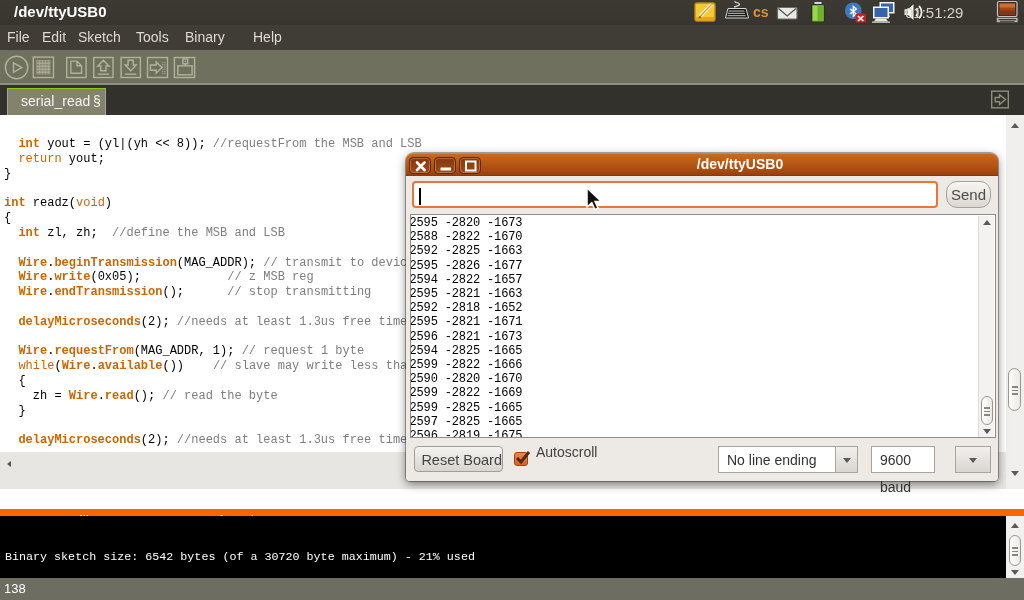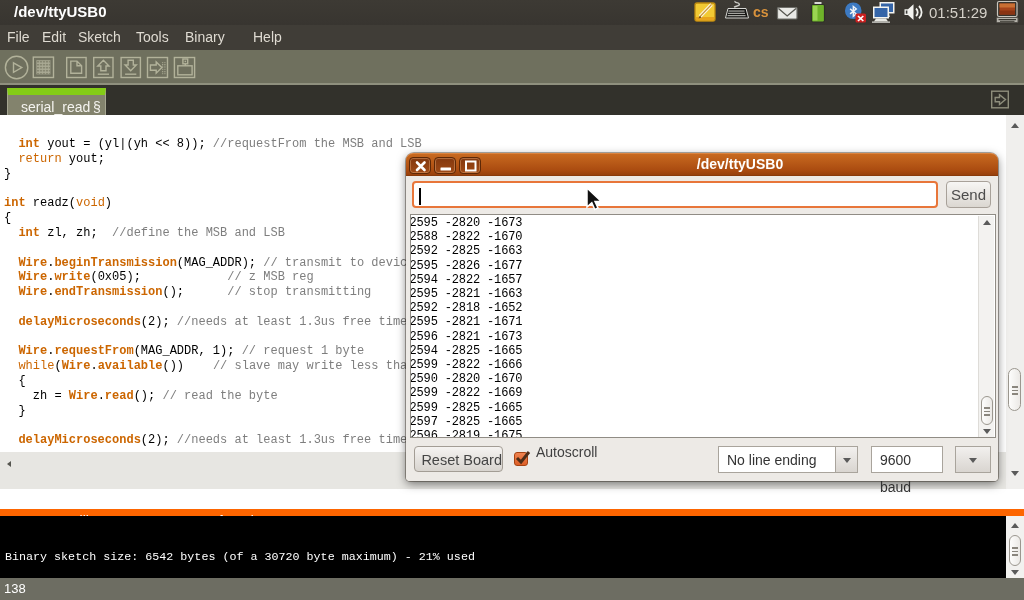--- a/index.html
+++ b/index.html
@@ -9,21 +9,21 @@
 
 #titlebar { left:0; top:0; width:1024px; height:25px; background:linear-gradient(#3d3a34,#383530); }
 #apptitle { left:14px; top:3px; color:#fff; font-weight:bold; font-size:15px; }
 #menubar { left:0; top:25px; width:1024px; height:25px; background:#403d37; }
 .menuitem { position:absolute; top:4px; color:#dfdbd2; font-size:14px; }
 #clock { top:4px; color:#d5d1c9; font-size:15px; }
 
 #toolbar { left:0; top:50px; width:1024px; height:33px; background:#6f705e; }
 #tabsep { left:0; top:83px; width:1024px; height:2px; background:#8f907e; }
 #tabbar { left:0; top:85px; width:1024px; height:30px; background:#32312b; }
-#tab { left:7px; top:3px; width:99px; height:27px; background:#83836d; border-top:7px solid #84cc16; border-left:1px solid #a5a591; border-right:1px solid #a5a591; position:absolute; }
+#tab { left:7px; top:3px; width:99px; height:27px; background:#83836d; border-top:1px solid #84cc16; border-left:1px solid #a5a591; border-right:1px solid #a5a591; position:absolute; }
 #tab span { position:absolute; left:13px; top:4px; color:#f4f3ef; font-size:14px; }
 
 #editor { left:0; top:115px; width:1006px; height:337px; background:#fff; overflow:hidden; }
 #code { position:absolute; left:4px; top:22.2px; font-family:"Liberation Mono", monospace; font-size:12px; line-height:14.8px; color:#000; white-space:pre; }
 #code b { color:#cc6600; }
 #code i { color:#cc6600; font-style:normal; }
 #code s { color:#7e7e7e; text-decoration:none; }
 #hstrip { left:0; top:452px; width:1024px; height:37px; background:#e7e6e2; }
 #rstrip { left:1006px; top:115px; width:18px; height:374px; background:#f0efed; }
 
@@ -34,21 +34,21 @@
 #statusbar { left:0; top:578px; width:1024px; height:22px; background:#6d6d62; }
 #statusbar .l { position:absolute; left:4px; top:3px; color:#fff; font-size:13px; }
 #statusbar .r { position:absolute; right:44px; top:4px; color:#d3a983; font-size:12px; }
 
 #swin { left:406px; top:153px; width:592px; height:328px; border-radius:8px 8px 4px 4px; box-shadow:0 3px 10px rgba(0,0,0,0.5), 0 0 0 1px rgba(40,25,10,0.35); background:#edeae6; }
 #stitle { position:absolute; left:0; top:0; width:592px; height:23px; border-radius:7px 7px 0 0; background:linear-gradient(#c86a20,#aa4b10 78%,#97400c); border-top:1px solid #db8440; border-bottom:1px solid #8a3a0a; }
 #stitle .t { position:absolute; left:279px; top:2px; color:#fff; font-weight:bold; font-size:14px; width:110px; text-align:center; }
 .wbtn { position:absolute; top:2.5px; width:22px; height:17px; border-radius:4px; background:linear-gradient(#83380e,#a04a16); border:1px solid #5e2806; box-shadow:0 0 0 1px rgba(255,200,150,0.35) inset; color:#fff; text-align:center; font-size:11px; line-height:15px; font-weight:bold; }
 #sbody { position:absolute; left:0; top:23px; width:592px; height:305px; background:#edeae6; border-radius:0 0 4px 4px; }
 #sinput { position:absolute; left:6px; top:5px; width:526px; height:27px; background:#fff; border:2px solid #e8763a; border-radius:4px; }
-#ssend { position:absolute; left:540px; top:5px; width:45px; height:27px; background:linear-gradient(#f7f6f4,#dbd7d1); border:1px solid #a8a199; border-radius:4px; color:#4c4c4c; font-size:15px; text-align:center; line-height:25px; }
+#ssend { position:absolute; left:540px; top:5px; width:45px; height:27px; background:linear-gradient(#f7f6f4,#dbd7d1); border:1px solid #a8a199; border-radius:11px; color:#4c4c4c; font-size:15px; text-align:center; line-height:25px; }
 #sarea { position:absolute; left:4px; top:38px; width:586px; height:224px; background:#fff; border:1px solid #908c85; overflow:hidden; }
 #snum { position:absolute; left:-1.5px; top:1px; font-family:"Liberation Mono", monospace; font-size:12px; line-height:14.2px; letter-spacing:-0.15px; color:#000; white-space:pre; }
 #sscroll { position:absolute; right:1px; top:1px; width:16px; height:221px; background:#f3f2f0; border-left:1px solid #dedcd8; }
 .sbtnrow { position:absolute; top:270px; height:26px; }
 .gbtn { background:linear-gradient(#f5f3f1,#d8d4cf); border:1px solid #a39d95; border-radius:4px; color:#454545; font-size:14.5px; text-align:right; }
 .combo-f { position:absolute; background:#fff; border:1px solid #a9a49c; color:#333; font-size:14px; }
 .combo-b { position:absolute; background:linear-gradient(#f2f0ee,#d9d5d0); border:1px solid #a9a49c; }
 .arrdn { width:0; height:0; border-left:4px solid transparent; border-right:4px solid transparent; border-top:5px solid #5a5a5a; position:absolute; }
 .arrup { width:0; height:0; border-left:4px solid transparent; border-right:4px solid transparent; border-bottom:5px solid #5a5a5a; position:absolute; }
 .pill { position:absolute; background:linear-gradient(90deg,#fdfdfc,#ebe9e6); border:1px solid #9b978f; border-radius:7px; }
@@ -108,21 +108,21 @@
   <rect x="307.5" y="1.5" width="19.5" height="15" rx="1.5" fill="#35322c" stroke="#c9c5bd" stroke-width="1.2"></rect>
   <rect x="309.5" y="3.5" width="15.5" height="11" fill="#a6441a"></rect>
   <rect x="309.5" y="3.5" width="15.5" height="4" fill="#c96f33"></rect>
   <rect x="309.5" y="10.5" width="15.5" height="4" fill="#8a3312"></rect>
   <rect x="306.5" y="17.5" width="21.5" height="5" rx="1" fill="#b5b2aa" stroke="#55524c" stroke-width="1"></rect>
   <g fill="#3a3832">
         <rect x="308.5" y="19" width="17.5" height="1.2"></rect>
         <rect x="310" y="20.8" width="14.5" height="1"></rect>
       </g>
 </svg>
-<span id="clock" class="abs" style="left:929px;">01:51:29</span>
+<span id="clock" class="abs" style="left:905px;">01:51:29</span>
 </div>
 <div id="menubar" class="abs">
   <span class="menuitem" style="left:7px">File</span>
   <span class="menuitem" style="left:42px">Edit</span>
   <span class="menuitem" style="left:78px">Sketch</span>
   <span class="menuitem" style="left:136px">Tools</span>
   <span class="menuitem" style="left:185px">Binary</span>
   <span class="menuitem" style="left:253px">Help</span>
 </div>
 <div id="toolbar" class="abs">
@@ -272,21 +272,21 @@
     <div class="abs" style="left:107.5px; top:276px; width:14px; height:14px; border-radius:3px; background:linear-gradient(#f08350,#dd5f27); border:1px solid #a64312;">
       <svg width="18" height="16" style="position:absolute;left:-1px;top:-3px" viewBox="0 0 18 16">
           <path d="M3 8 L7 12 L15 2" stroke="#4e2d17" stroke-width="3" fill="none"></path>
         </svg>
     </div>
     <span class="abs" style="left:130px; top:268px; font-size:14px; color:#3f3f3f;">Autoscroll</span>
     <div class="combo-f" style="left:312px; top:270px; width:134px; height:27px; line-height:27px; padding-left:8px;">No line ending</div>
     <div class="combo-b" style="left:429px; top:270px; width:23px; height:27px;">
         <div class="arrdn" style="left:7px; top:11px;"></div>
       </div>
-    <div class="combo-f" style="left:465px; top:270px; width:72px; height:27px; line-height:27px; padding-left:8px;">9600 baud</div>
+    <div class="combo-f" style="left:465px; top:270px; width:64px; height:27px; line-height:27px; padding-left:8px;">9600 baud</div>
     <div class="combo-b" style="left:549px; top:270px; width:36px; height:27px;">
         <div class="arrdn" style="left:13px; top:11px;"></div>
       </div>
   </div>
 </div>
 <svg width="22" height="28" viewBox="0 0 22 28" style="position:absolute;left:586px;top:187px;z-index:99">
   <polygon points="1,1 1,20 5.8,15.7 8.8,22.5 12,21 9,14.5 15.3,14.5" fill="#111" stroke="#fff" stroke-width="1.5"></polygon>
 </svg>
 
 </body></html>

